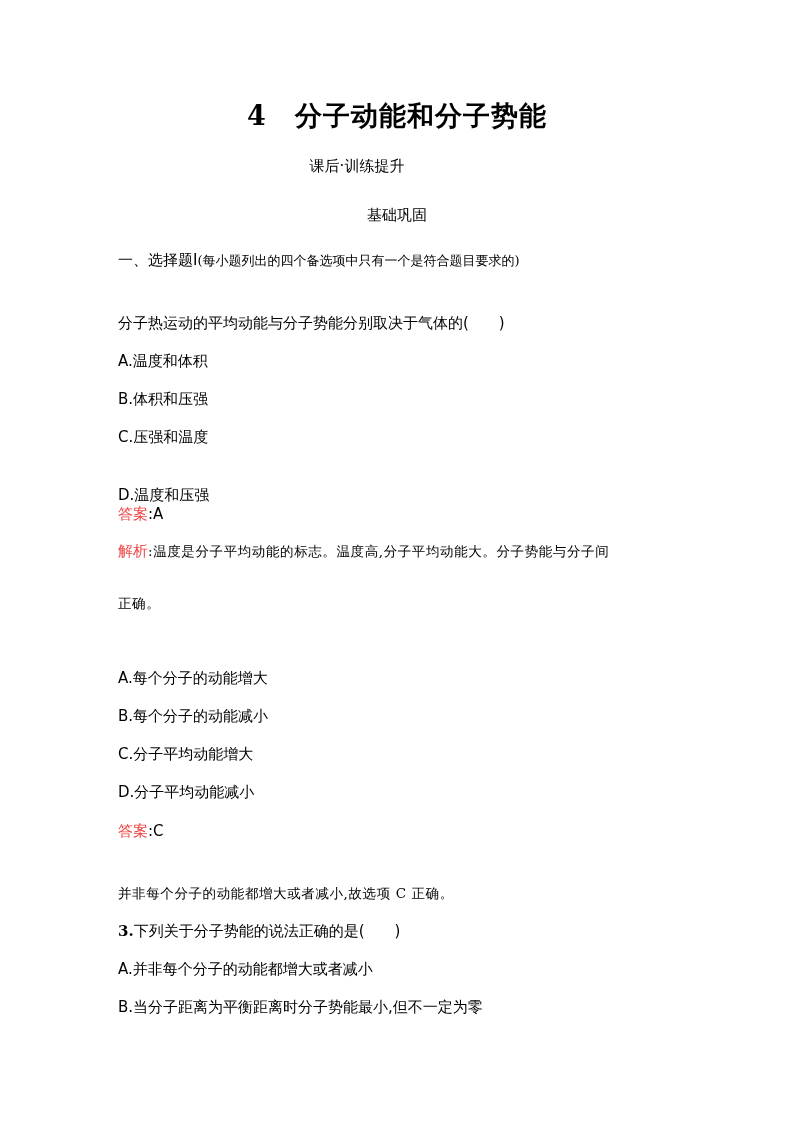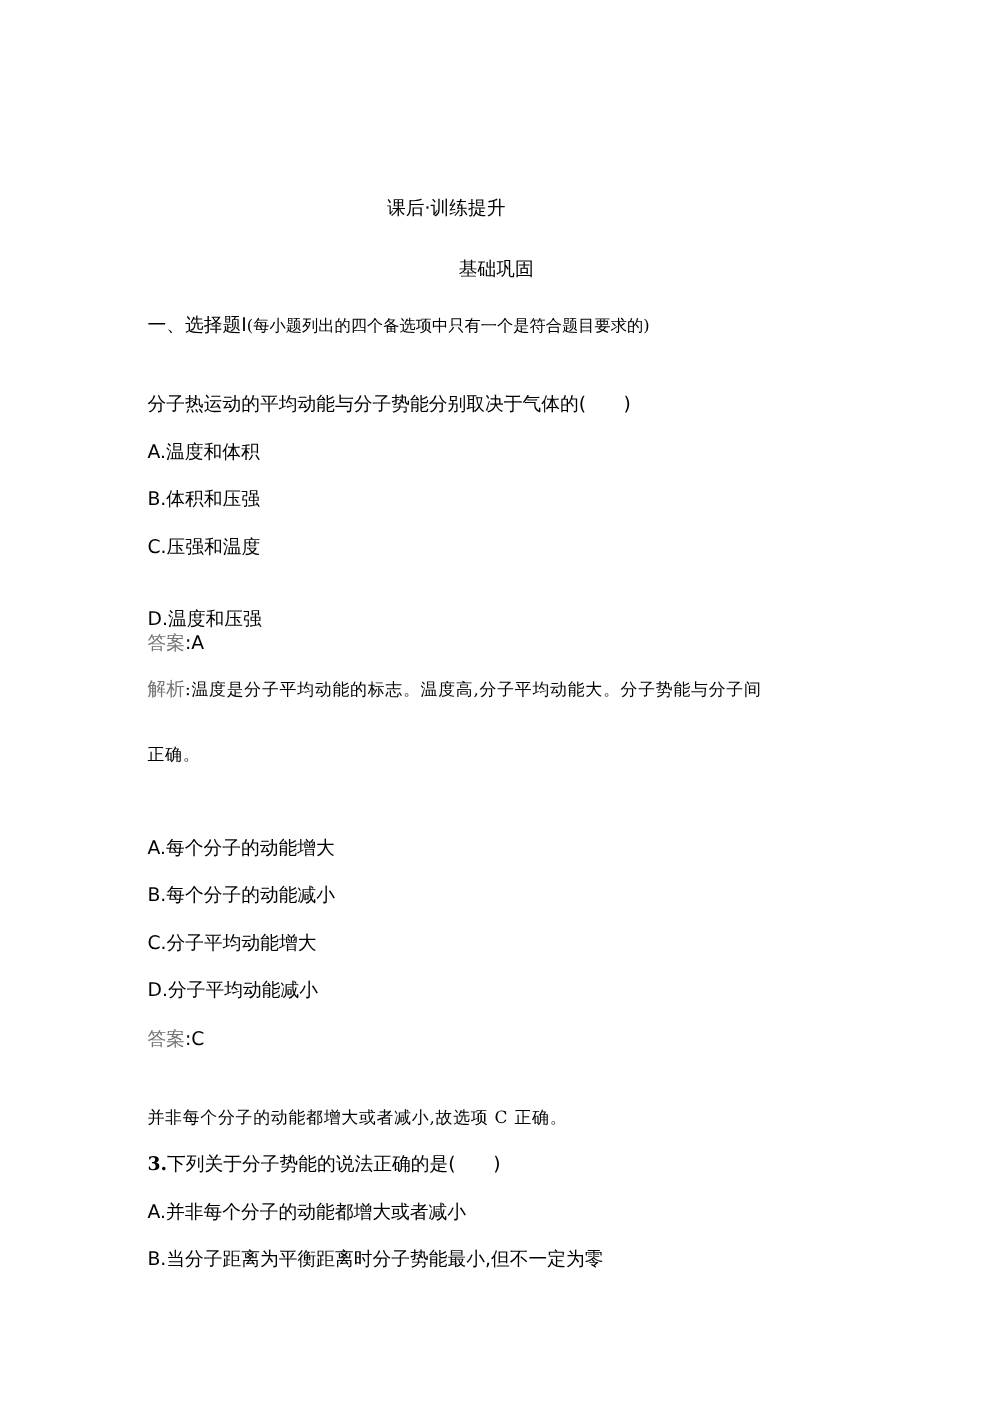--- a/index.html
+++ b/index.html
@@ -8,28 +8,31 @@
     .page { position: absolute; left: 0; top: 0; width: 794px; height: 1123px; }
     .title { position: absolute; top: 98px; left: 0; width: 794px; text-align: center;
              font-family: "DejaVu Serif", serif; font-weight: bold; font-size: 27px; letter-spacing: 1px; }
     .title .num { margin-right: 28px; }
     .subtitle { position: absolute; top: 157px; left: 0; width: 714px; text-align: center; font-size: 15px; }
     .section { position: absolute; top: 206px; left: 0; width: 794px; text-align: center; font-size: 15px; }
     .line { position: absolute; left: 118px; font-size: 15px; white-space: nowrap; }
     .heading { font-size: 15px; }
     .heading .note { font-family: "DejaVu Serif", serif; font-size: 13px; }
     .qnum { font-weight: bold; font-family: "DejaVu Serif", serif; }
-    .label { color: #737373; }
+    .label { color: #ef4444; }
     .analysis { font-family: "DejaVu Serif", serif; font-size: 13.5px; letter-spacing: 0.6px; }
     .analysis .label { font-family: "DejaVu Sans", sans-serif; font-size: 15px; letter-spacing: 0; }
   </style>
 </head>
 <body>
 
 <div class="page">
+  <div class="title">
+    <span class="num">4</span><span>分子动能和分子势能</span>
+  </div>
   <div class="subtitle">课后·训练提升</div>
   <div class="section">基础巩固</div>
 
   <div class="line heading" style="top:251px;">
     <span>一、选择题Ⅰ</span><span class="note">(每小题列出的四个备选项中只有一个是符合题目要求的)</span>
   </div>
 
   <div class="line" style="top:314px;">分子热运动的平均动能与分子势能分别取决于气体的(　　)</div>
   <div class="line" style="top:352px;">A.温度和体积</div>
   <div class="line" style="top:390px;">B.体积和压强</div>

